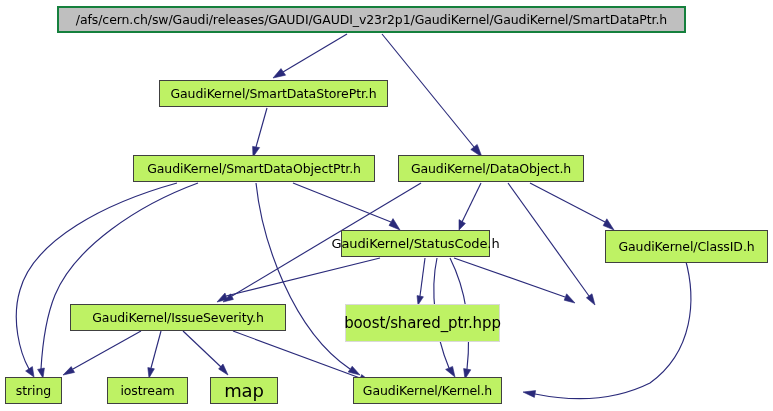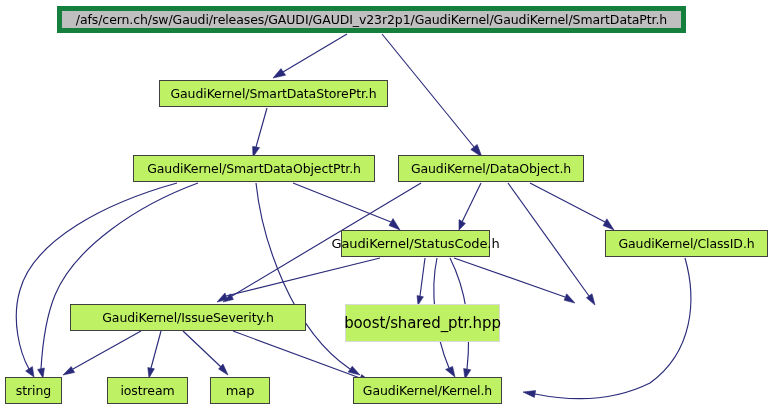--- a/index.html
+++ b/index.html
@@ -1,21 +1,21 @@
 <!DOCTYPE html>
 <html><head>
 <meta charset="utf-8">
 <style>
   html,body{margin:0;padding:0;background:#ffffff;}
   #canvas{position:relative;width:773px;height:411px;overflow:hidden;background:#ffffff;
           font-family:"DejaVu Sans","Liberation Sans",sans-serif;}
   .node{position:absolute;box-sizing:border-box;display:flex;align-items:center;
         justify-content:center;background:#bef264;border:1px solid #404040;
         color:#000000;white-space:nowrap;letter-spacing:-0.1px;}
-  .node.root{background:#bfbfbf;border:5px solid #15803d;}
+  .node.root{background:#bfbfbf;border:2px solid #15803d;}
   .node.faint{border:1px solid #d9d9d9;}
   svg.edges{position:absolute;left:0;top:0;width:773px;height:411px;overflow:visible;}
   svg.edges path{fill:none;stroke:#2a2a7a;stroke-width:1.15;}
   svg.edges polygon{fill:#2a2a7a;stroke:#2a2a7a;stroke-width:0.6;}
 </style>
 </head>
 <body>
 
 <div id="canvas">
 
@@ -140,42 +140,42 @@
     </div>
 
   <div class="node" style="left:398px;top:155px;width:186px;height:27px;font-size:12.5px;">
       <span>GaudiKernel/DataObject.h</span>
     </div>
 
   <div class="node" style="left:341px;top:230px;width:149px;height:27px;font-size:13px;">
       <span>GaudiKernel/StatusCode.h</span>
     </div>
 
-  <div class="node" style="left:605px;top:230px;width:163px;height:27px;font-size:12.5px;">
+  <div class="node" style="left:605px;top:230px;width:163px;height:33px;font-size:12.5px;">
       <span>GaudiKernel/ClassID.h</span>
     </div>
 
-  <div class="node" style="left:70px;top:304px;width:236px;height:27px;font-size:12.5px;">
+  <div class="node" style="left:70px;top:304px;width:216px;height:27px;font-size:12.5px;">
       <span>GaudiKernel/IssueSeverity.h</span>
     </div>
 
   <div class="node faint" style="left:345px;top:304px;width:155px;height:38px;font-size:15px;">
       <span>boost/shared_ptr.hpp</span>
     </div>
 
 
   <div class="node" style="left:5px;top:377px;width:57px;height:27px;font-size:12.5px;">
       <span>string</span>
     </div>
 
   <div class="node" style="left:107px;top:377px;width:81px;height:27px;font-size:12.5px;">
       <span>iostream</span>
     </div>
 
-  <div class="node" style="left:210px;top:377px;width:60px;height:27px;font-size:13px;">
+  <div class="node" style="left:210px;top:377px;width:68px;height:27px;font-size:18px;">
       <span>map</span>
     </div>
 
   <div class="node" style="left:353px;top:377px;width:149px;height:27px;font-size:12.5px;">
       <span>GaudiKernel/Kernel.h</span>
     </div>
 
 </div>
 
 </body></html>

